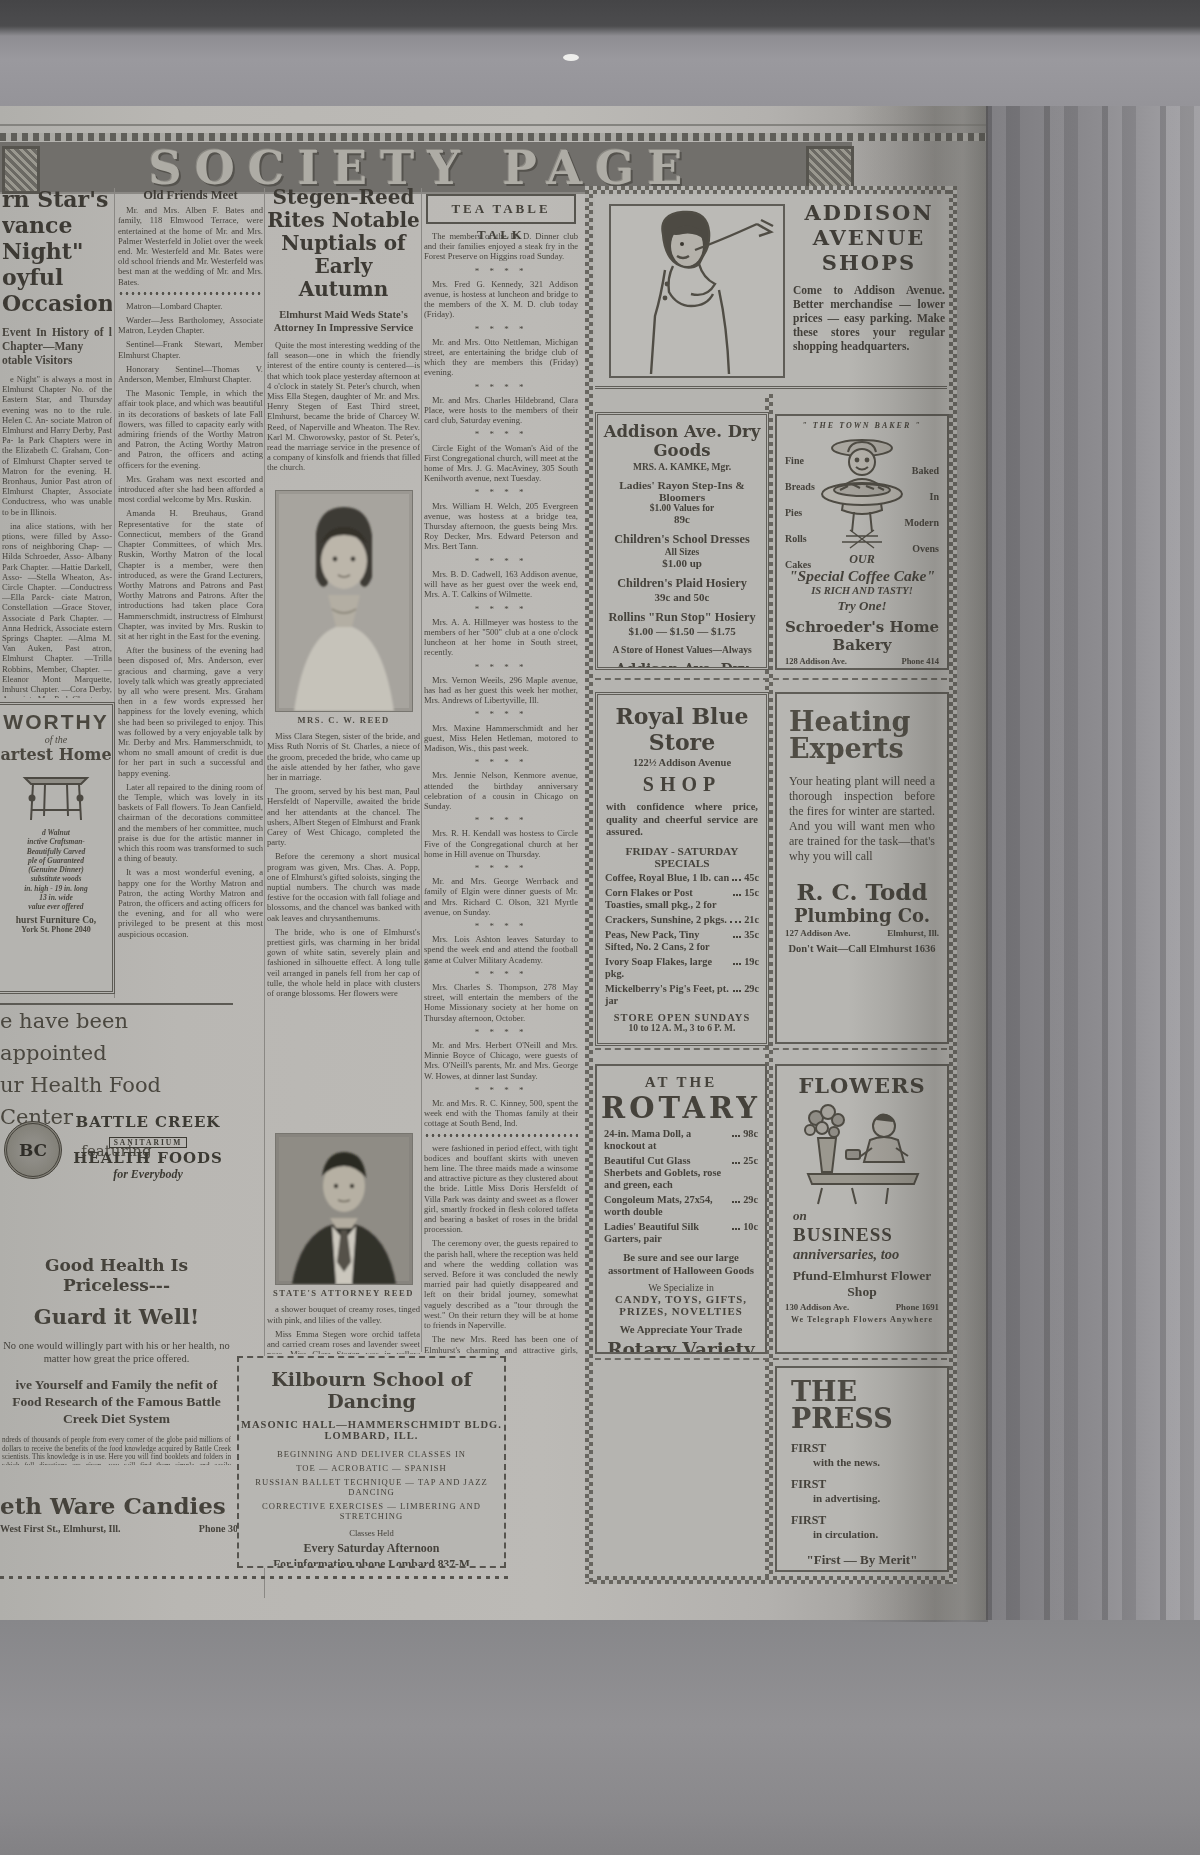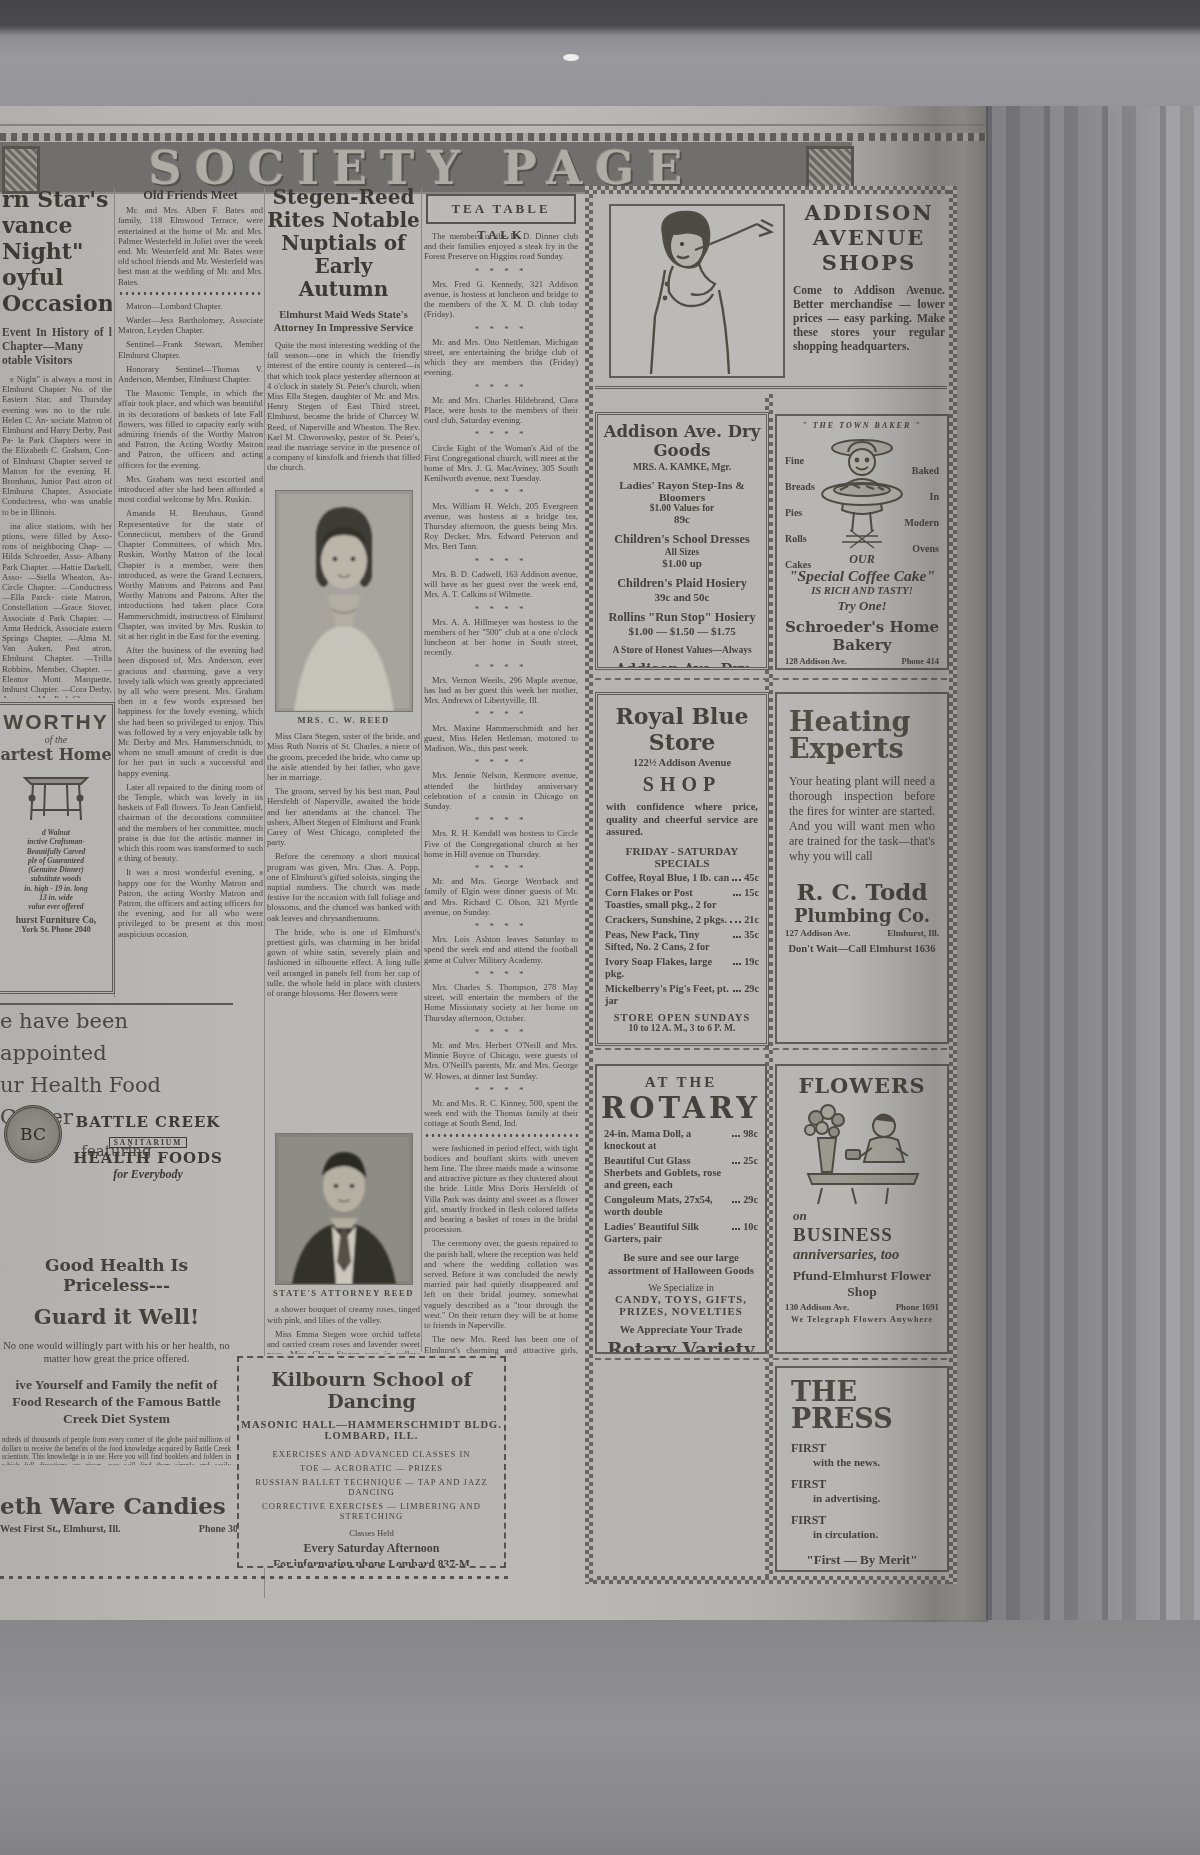--- a/index.html
+++ b/index.html
@@ -72,22 +72,22 @@
   .furn .w2{font-size:10px;font-style:italic}
   .furn .w3{font-family:"DejaVu Serif",serif;font-size:16px;font-weight:bold}
   .furn .cl{font-size:7.5px;line-height:9.3px;font-style:italic;font-weight:bold}
   .furn .fname{font-size:9.5px;font-weight:bold;margin-top:3px}
   .furn .faddr{font-size:8px;font-weight:bold}
 
   .health{left:0;top:1003px;width:233px;height:460px;border-top:2px solid #5c5a54;
     color:#45423b;overflow:hidden}
   .hl{font-family:"DejaVu Serif",serif;font-size:21px;line-height:32px;color:#4a473f}
   .hl3{font-size:15px;text-align:center;margin-top:2px}
-  .seal{left:4px;top:100px;width:52px;height:52px;border:3px double #45423b;border-radius:50%;
-    text-align:center;line-height:52px;font-family:"DejaVu Serif",serif;font-weight:normal;font-size:17px;
+  .seal{left:4px;top:116px;width:52px;height:52px;border:3px double #45423b;border-radius:50%;
+    text-align:center;line-height:52px;font-family:"DejaVu Serif",serif;font-weight:bold;font-size:17px;
     background:radial-gradient(circle,#8e8c86 30%,#7b796f 100%);color:#2f2d28}
   .brand{left:64px;top:108px;width:168px;text-align:center;color:#3c3a33}
   .br1{font-family:"DejaVu Serif",serif;font-size:15px;font-weight:bold;letter-spacing:1px}
   .br2{font-size:7.5px;font-weight:bold;letter-spacing:2px;border:1px solid #3c3a33;display:inline-block;padding:0 4px;margin:1px 0}
   .br3{font-family:"DejaVu Serif",serif;font-size:15px;font-weight:bold;letter-spacing:1px}
   .br4{font-size:12px;font-style:italic;font-weight:bold}
   .gh1{font-family:"DejaVu Serif",serif;font-size:17px;font-weight:bold;text-align:center;margin-top:88px}
   .gh2{font-family:"DejaVu Serif",serif;font-size:21px;font-weight:bold;text-align:center;margin-top:9px}
   .gh-body{font-size:10.5px;line-height:13px;text-align:center;margin:10px 2px 0}
   .gh3{font-size:13.5px;line-height:17px;font-weight:bold;text-align:center;margin:11px 4px 0}
@@ -387,22 +387,22 @@
   <p>were fashioned in period effect, with tight bodices and bouffant skirts with uneven hem line. The three maids made a winsome and attractive picture as they clustered about the bride. Little Miss Doris Hersfeldt of Villa Park was dainty and sweet as a flower girl, smartly frocked in flesh colored taffeta and bearing a basket of roses in the bridal procession.</p>
   <p>The ceremony over, the guests repaired to the parish hall, where the reception was held and where the wedding collation was served. Before it was concluded the newly married pair had quietly disappeared and left on their bridal journey, somewhat vaguely described as a "tour through the west." On their return they will be at home to friends in Naperville.</p>
   <p>The new Mrs. Reed has been one of Elmhurst's charming and attractive girls, popular in her social circle here and in the office of County Recorder Ellsworth in Wheaton, where she was a member of the clerical staff. Her husband is DuPage county's well known and popular State's attorney, an office he has held for several terms. He is also active in the work of the American Legion and its various organizations, and was one of the DuPage delegates to the "second A. E. F." in its Paris convention two years ago.</p>
 
 </div>
 
 <div class="abs kilb">
   <div class="kb-t">Kilbourn School of Dancing</div>
   <div class="kb1">MASONIC HALL—HAMMERSCHMIDT BLDG.</div>
   <div class="kb2">LOMBARD, ILL.</div>
-  <div class="kb3">EXERCISES AND ADVANCED CLASSES IN</div>
-  <div class="kb4">TOE — ACROBATIC — PRIZES</div>
+  <div class="kb3">BEGINNING AND DELIVER CLASSES IN</div>
+  <div class="kb4">TOE — ACROBATIC — SPANISH</div>
   <div class="kb4">RUSSIAN BALLET TECHNIQUE — TAP AND JAZZ DANCING</div>
   <div class="kb4">CORRECTIVE EXERCISES — LIMBERING AND STRETCHING</div>
   <div class="kb7">Classes Held</div>
   <div class="kb8">Every Saturday Afternoon</div>
   <div class="kb9">For information phone Lombard 837-M</div>
 </div>
 
 <div class="abs adsec">
   <div class="edge" style="left:0;top:0;width:372px;height:8px"></div>
   <div class="edge" style="left:0;top:1390px;width:372px;height:8px"></div>

